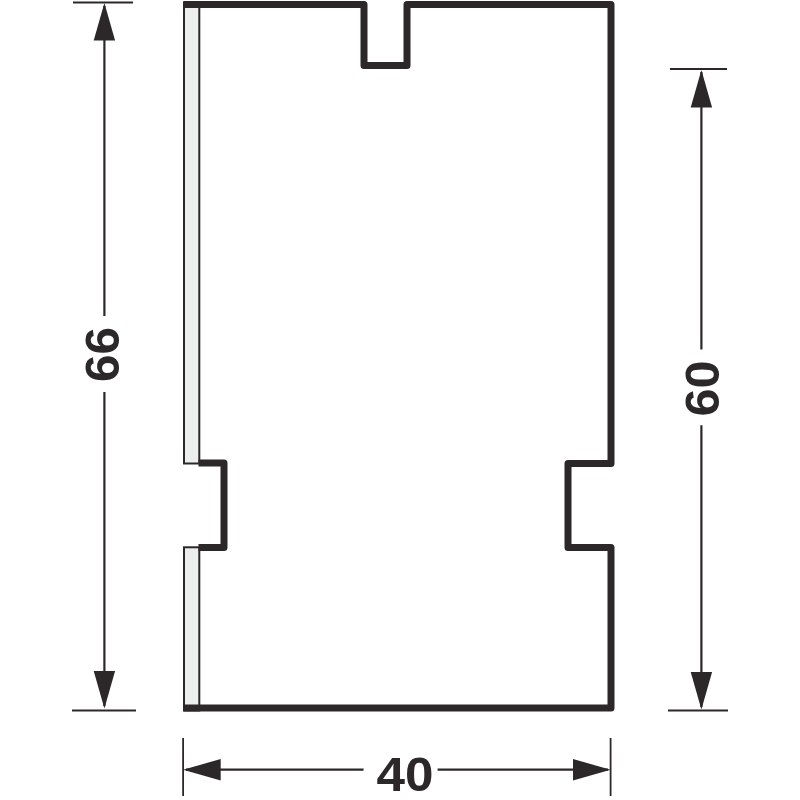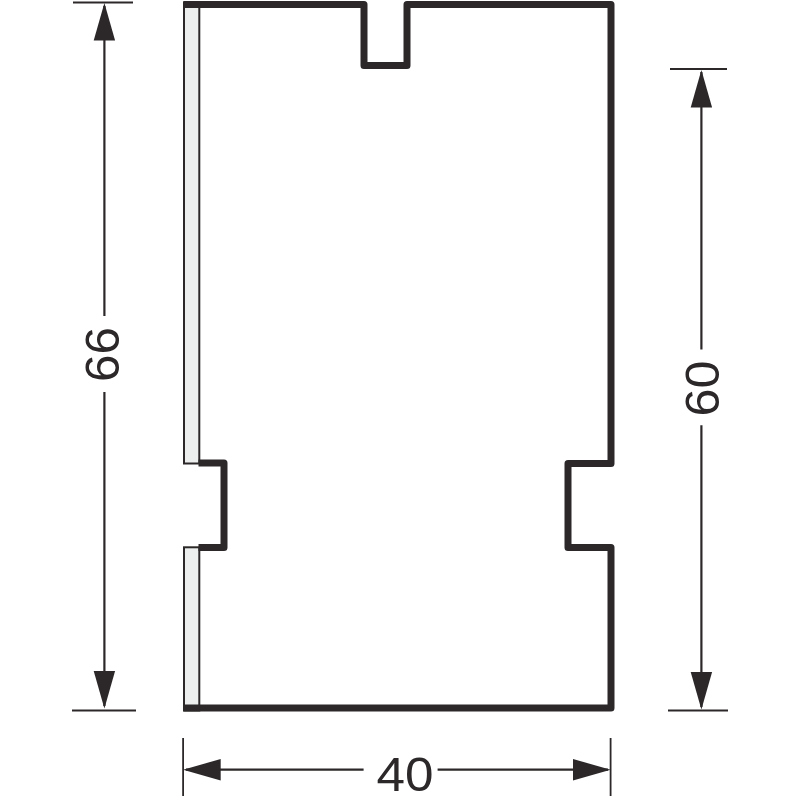--- a/index.html
+++ b/index.html
@@ -1,16 +1,16 @@
 <!DOCTYPE html>
 <html><head>
 <meta charset="utf-8">
 <style>
   html,body{margin:0;padding:0;background:#ffffff;}
-  #c{width:800px;height:800px;position:relative;}
+  #c{width:800px;height:800px;position:relative;font-weight:bold;}
   svg{display:block;}
   text{font-family:"Liberation Sans", sans-serif;fill:#2c2829;}
 </style>
 </head>
 <body>
 <div id="c">
 <svg width="800" height="800" viewBox="0 0 800 800">
 
   <rect x="184" y="2.5" width="15.3" height="461" fill="#edefef" stroke="#2c2829" stroke-width="2"></rect>
   <rect x="184" y="547.3" width="15.3" height="163.2" fill="#edefef" stroke="#2c2829" stroke-width="2"></rect>

